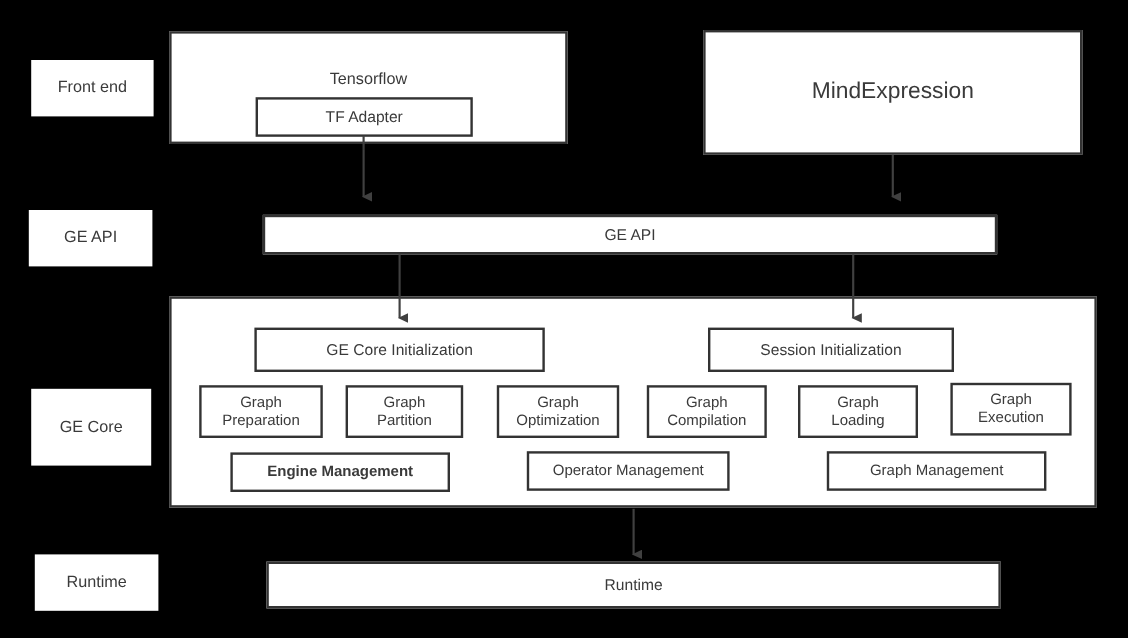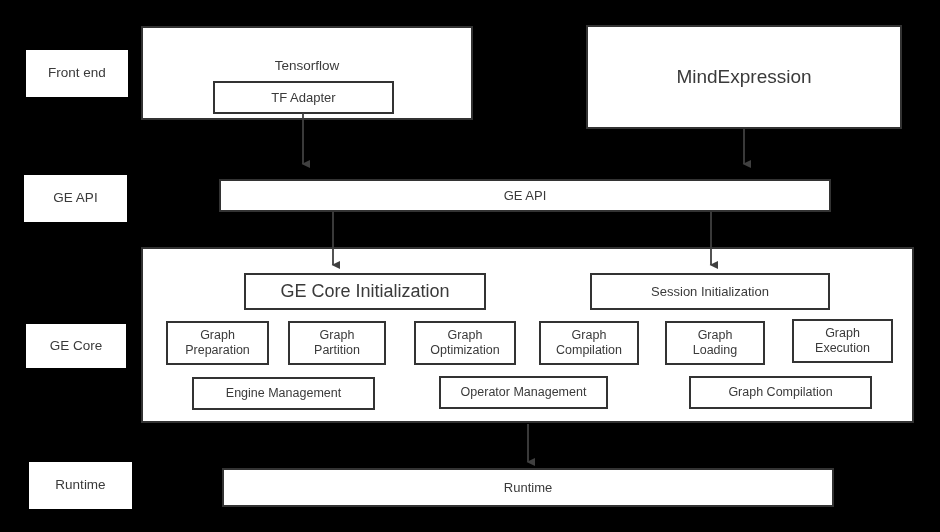--- a/index.html
+++ b/index.html
@@ -63,21 +63,21 @@
 <div id="canvas">
 
   <div class="box noborder lane-label" style="left:26px; top:50px; width:102px; height:47px;">
     <span>Front end</span>
   </div>
 
   <div class="box noborder lane-label" style="left:24px; top:175px; width:103px; height:47px;">
     <span>GE API</span>
   </div>
 
-  <div class="box noborder lane-label" style="left:26px; top:324px; width:100px; height:44px;text-align:right;">
+  <div class="box noborder lane-label" style="left:26px; top:324px; width:100px; height:64px;text-align:right;">
     <span>GE Core</span>
   </div>
 
   <div class="box noborder lane-label" style="left:29px; top:462px; width:103px; height:47px;">
     <span>Runtime</span>
   </div>
 
   <div class="box bordered group" style="left:141px; top:26px; width:332px; height:94px;">
     <div class="grouptitle" style="top:30px;">Tensorflow</div>
   </div>
@@ -88,24 +88,24 @@
   <div class="box bordered" style="left:586px; top:25px; width:316px; height:104px; font-size:19px;">
     <span>MindExpression</span>
   </div>
 
   <div class="box bordered wide" style="left:219px; top:179px; width:612px; height:33px;">
     <span>GE API</span>
   </div>
 
   <div class="box bordered group" style="left:141px; top:247px; width:773px; height:176px;"></div>
 
-  <div class="box bordered node" style="left:212px; top:273px; width:242px; height:37px; font-size:18px;margin-left:32px;">
+  <div class="box bordered node" style="left:212px; top:273px; width:242px; height:37px; font-size:13px;">
     <span>GE Core Initialization</span>
   </div>
-  <div class="box bordered node" style="left:590px; top:273px; width:240px; height:37px; font-size:13px;">
+  <div class="box bordered node" style="left:590px; top:273px; width:205px; height:37px; font-size:13px;">
     <span>Session Initialization</span>
   </div>
 
   <div class="box bordered node" style="left:166px; top:321px; width:103px; height:44px;">
     <span class="ml">Graph<br>Preparation</span>
   </div>
   <div class="box bordered node" style="left:288px; top:321px; width:98px; height:44px;">
     <span class="ml">Graph<br>Partition</span>
   </div>
   <div class="box bordered node" style="left:414px; top:321px; width:102px; height:44px;">
@@ -114,28 +114,28 @@
   <div class="box bordered node" style="left:539px; top:321px; width:100px; height:44px;">
     <span class="ml">Graph<br>Compilation</span>
   </div>
   <div class="box bordered node" style="left:665px; top:321px; width:100px; height:44px;">
     <span class="ml">Graph<br>Loading</span>
   </div>
   <div class="box bordered node" style="left:792px; top:319px; width:101px; height:44px;">
     <span class="ml">Graph<br>Execution</span>
   </div>
 
-  <div class="box bordered node" style="left:192px; top:377px; width:183px; height:33px;">
+  <div class="box bordered node" style="left:192px; top:377px; width:183px; height:33px;font-weight:bold;">
     <span>Engine Management</span>
   </div>
   <div class="box bordered node" style="left:439px; top:376px; width:169px; height:33px;">
     <span>Operator Management</span>
   </div>
   <div class="box bordered node" style="left:689px; top:376px; width:183px; height:33px;">
-    <span>Graph Compilation</span>
+    <span>Graph Management</span>
   </div>
 
   <div class="box bordered wide" style="left:222px; top:468px; width:612px; height:39px;">
     <span>Runtime</span>
   </div>
 
   <svg class="arrows" viewBox="0 0 940 532" xmlns="http://www.w3.org/2000/svg">
     <defs>
       <marker id="ah" markerWidth="9" markerHeight="9" refX="4" refY="7.2" orient="auto" markerUnits="userSpaceOnUse">
         <path d="M0,0 L8,0 L4,8.6 Z" fill="#404040"></path>

